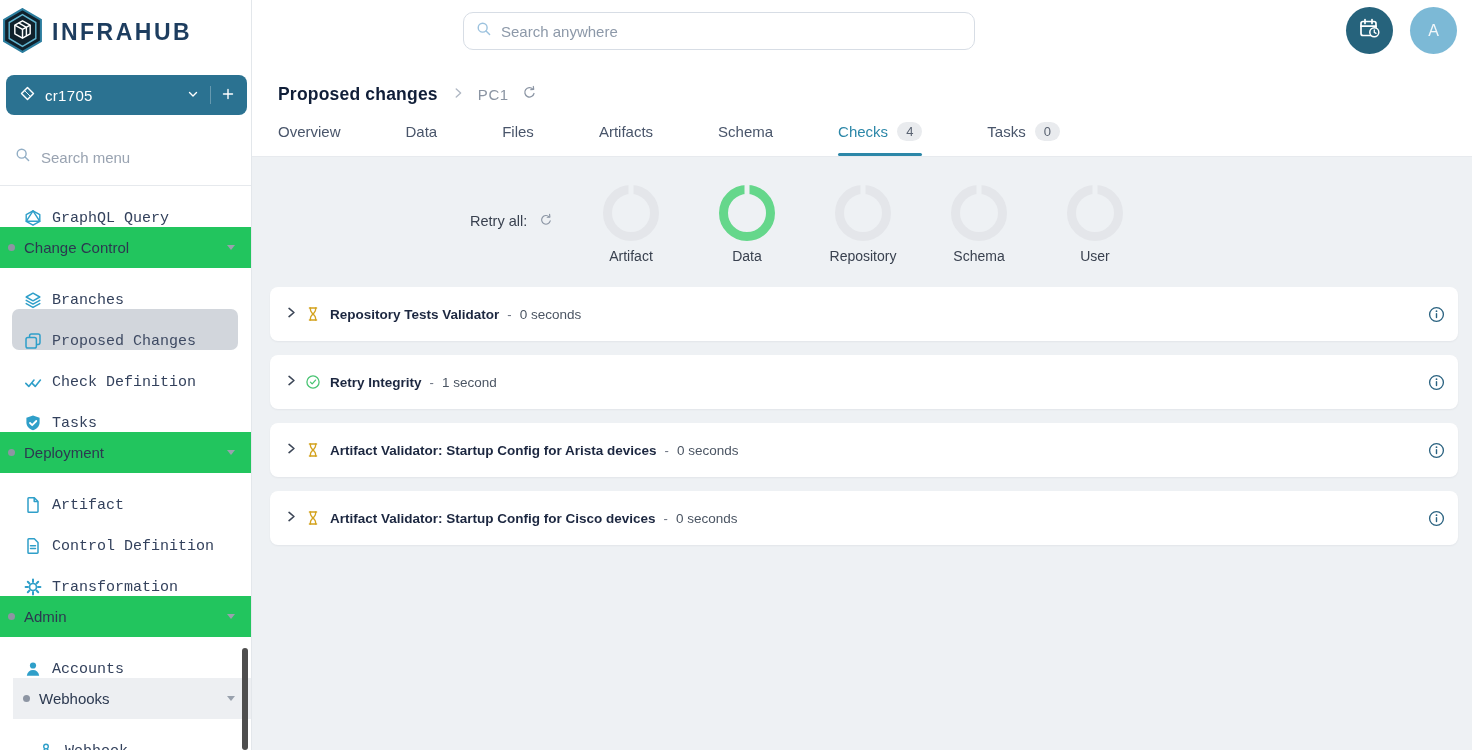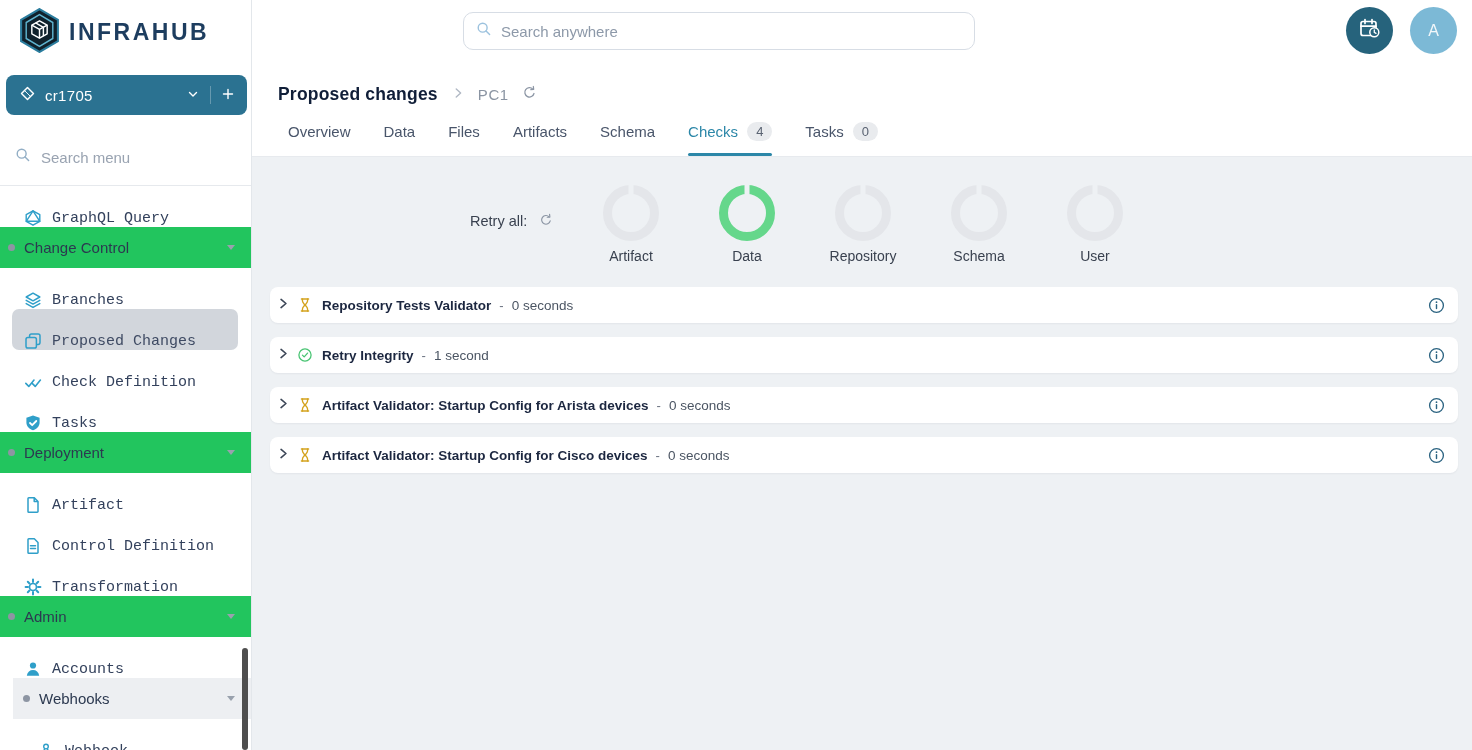--- a/index.html
+++ b/index.html
@@ -3,21 +3,21 @@
 <meta charset="utf-8">
 <style>
   * { margin:0; padding:0; box-sizing:border-box; }
   html,body { width:1472px; height:750px; overflow:hidden; background:#fff;
               font-family:"Liberation Sans", sans-serif; }
   .app { position:relative; width:1472px; height:750px; }
 
   
   .sidebar { position:absolute; left:0; top:0; width:252px; height:750px;
              background:#fff; border-right:1px solid #e3e7eb; z-index:3; }
-  .logo-row { display:flex; align-items:center; gap:9px; padding:8px 0 0 19px; }
+  .logo-row { display:flex; align-items:center; gap:9px; padding:8px 0 0 2px; }
   .wordmark { font-size:23px; font-weight:800; letter-spacing:2.5px; color:#1d3d5f; }
   .branch-btn { position:absolute; left:6px; top:75px; width:241px; height:40px;
                 background:#2b7291; border:none; border-radius:8px; display:flex;
                 align-items:center; color:#fff; padding:0 12px 0 14px; cursor:pointer;
                 font-size:15px; font-family:inherit; }
   .branch-label { margin-left:10px; letter-spacing:.3px; }
   .branch-spacer { flex:1; }
   .branch-divider { width:1px; height:18px; background:rgba(255,255,255,.28); margin:0 10px; }
   .menu-search { position:absolute; left:0; top:140px; width:252px; height:34px;
                  display:flex; align-items:center; gap:10px; padding-left:15px; }
@@ -52,43 +52,43 @@
   .avatar { position:absolute; left:1410px; top:7px; width:47px; height:47px;
             border-radius:50%; background:#7cb9d6; color:#f2f7fa; display:flex;
             align-items:center; justify-content:center; font-size:16px; cursor:pointer; z-index:2; }
 
   
   .page-header { position:absolute; left:252px; right:0; top:62px; height:95px;
                  background:#fff; border-bottom:1px solid #e7eaee; z-index:1; }
   .title-row { display:flex; align-items:center; gap:13px; padding:22px 0 0 26px; }
   .page-title { font-size:17.5px; font-weight:700; color:#101e38; letter-spacing:.2px; }
   .crumb { font-size:15px; color:#8a94a2; letter-spacing:.6px; }
-  .tabs { position:absolute; left:36px; bottom:0; display:flex; gap:33px; }
+  .tabs { position:absolute; left:26px; bottom:0; display:flex; gap:65px; }
   .tab { position:relative; display:flex; align-items:center; gap:9px; padding-bottom:15px;
          font-size:15px; color:#49556a; cursor:pointer; }
   .tab.active { color:#2c87a8; }
   .tab.active::after { content:''; position:absolute; left:0; right:0; bottom:0;
                        height:3px; background:#2c87a8; border-radius:2px; }
   .badge { background:#e9ebee; color:#5a6372; font-size:13px; border-radius:10px; padding:2px 9px; }
 
   
   .content { position:absolute; left:252px; right:0; top:157px; bottom:0; background:#eef1f4; }
   .retry { position:absolute; left:218px; top:56px; display:flex; align-items:flex-start;
            gap:12px; font-size:14.5px; color:#39414f; }
   .retry-btn { border:none; background:transparent; display:flex; cursor:pointer; }
   .rings { position:absolute; left:321px; top:28px; display:flex; }
   .ring-block { width:116px; display:flex; flex-direction:column; align-items:center; cursor:pointer; }
   .ring { position:relative; width:56px; height:56px; border-radius:50%; border:9px solid #e4e6ea; }
   .ring.success { border-color:#65d78b; }
   .ring::before { content:''; position:absolute; top:-9px; left:50%; transform:translateX(-50%);
                   width:5px; height:10px; background:#eef1f4; }
   .ring-label { margin-top:7px; font-size:14px; color:#39414f; }
   .cards { position:absolute; left:18px; right:14px; top:130px; }
-  .card { height:36px; background:#fff; border-radius:8px; box-shadow:0 1px 2px rgba(16,24,40,.05);
-          display:flex; align-items:center; padding:0 13px 0 7px; margin-bottom:14px; cursor:pointer;text-align:right; }
+  .card { height:54px; background:#fff; border-radius:8px; box-shadow:0 1px 2px rgba(16,24,40,.05);
+          display:flex; align-items:center; padding:0 13px 0 15px; margin-bottom:14px; cursor:pointer;text-align:right; }
   .v-name { font-weight:700; font-size:13.5px; color:#1c2740; margin-left:9px; }
   .v-sep { color:#6a7280; margin:0 8px; font-size:13px; }
   .v-dur { color:#4b5563; font-size:13.5px; }
   .v-status { margin-left:7px; display:flex; }
   .info-btn { margin-left:auto; border:none; background:transparent; display:flex; cursor:pointer; }
 </style>
 </head>
 <body>
 
 <div class="app">

